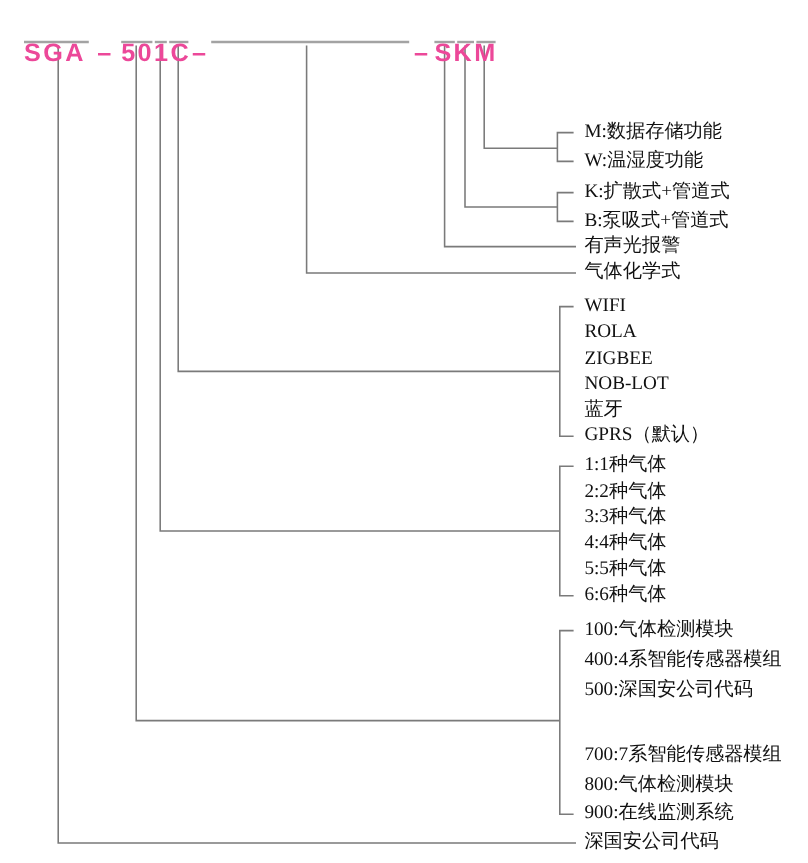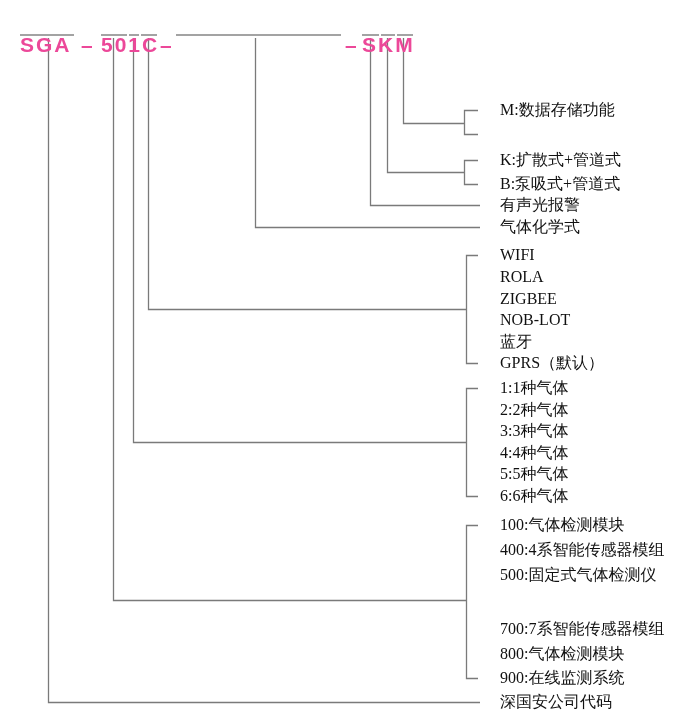--- a/index.html
+++ b/index.html
@@ -3,21 +3,21 @@
 <meta charset="utf-8">
 <style>
   html,body{margin:0;padding:0;background:#ffffff;}
   #page{position:relative;width:673px;height:719px;background:#ffffff;overflow:hidden;
         font-family:"Liberation Sans","DejaVu Sans",sans-serif;}
   #lines{position:absolute;left:0;top:0;z-index:1;}
   .tseg{position:absolute;top:11px;font-size:21px;font-weight:bold;color:#ec4899;
         letter-spacing:2px;white-space:nowrap;z-index:2;
         font-family:"Liberation Sans","DejaVu Sans",sans-serif;margin-top:22px;}
   .tseg.gas{letter-spacing:0.5px;}
-  .lbl{position:absolute;left:500px;height:20px;line-height:20px;font-size:16px;color:#111111;
+  .lbl{position:absolute;left:487px;height:20px;line-height:20px;font-size:16px;color:#111111;
        white-space:nowrap;z-index:2;
        font-family:"Liberation Serif","DejaVu Serif",serif;}
 </style>
 </head>
 <body>
 
 <div id="page">
 
   <svg id="lines" width="673" height="719" viewBox="0 0 673 719" aria-hidden="true">
 
@@ -51,20 +51,21 @@
   </svg>
 
   <div class="tseg" style="left:20px">SGA</div>
   <div class="tseg" style="left:81px">–</div>
   <div class="tseg" style="left:101px">501C</div>
   <div class="tseg" style="left:160px">–</div>
   <div class="tseg" style="left:345px">–</div>
   <div class="tseg" style="left:362px">SKM</div>
 
   <div class="lbl" style="top:100px">M:数据存储功能</div>
+  <div class="lbl" style="top:124px">W:温湿度功能</div>
 
   <div class="lbl" style="top:174px">B:泵吸式+管道式</div>
   <div class="lbl" style="top:150px">K:扩散式+管道式</div>
 
   <div class="lbl" style="top:195px">有声光报警</div>
   <div class="lbl" style="top:217px">气体化学式</div>
 
   <div class="lbl" style="top:245px">WIFI</div>
   <div class="lbl" style="top:267px">ROLA</div>
   <div class="lbl" style="top:289px">ZIGBEE</div>
@@ -74,20 +75,20 @@
 
   <div class="lbl" style="top:378px">1:1种气体</div>
   <div class="lbl" style="top:400px">2:2种气体</div>
   <div class="lbl" style="top:421px">3:3种气体</div>
   <div class="lbl" style="top:443px">4:4种气体</div>
   <div class="lbl" style="top:464px">5:5种气体</div>
   <div class="lbl" style="top:486px">6:6种气体</div>
 
   <div class="lbl" style="top:515px">100:气体检测模块</div>
   <div class="lbl" style="top:540px">400:4系智能传感器模组</div>
-  <div class="lbl" style="top:565px">500:固定式气体检测仪</div>
+  <div class="lbl" style="top:565px">500:深国安公司代码</div>
   <div class="lbl" style="top:619px">700:7系智能传感器模组</div>
   <div class="lbl" style="top:644px">800:气体检测模块</div>
   <div class="lbl" style="top:668px">900:在线监测系统</div>
 
   <div class="lbl" style="top:692px">深国安公司代码</div>
 
 </div>
 
 </body></html>

